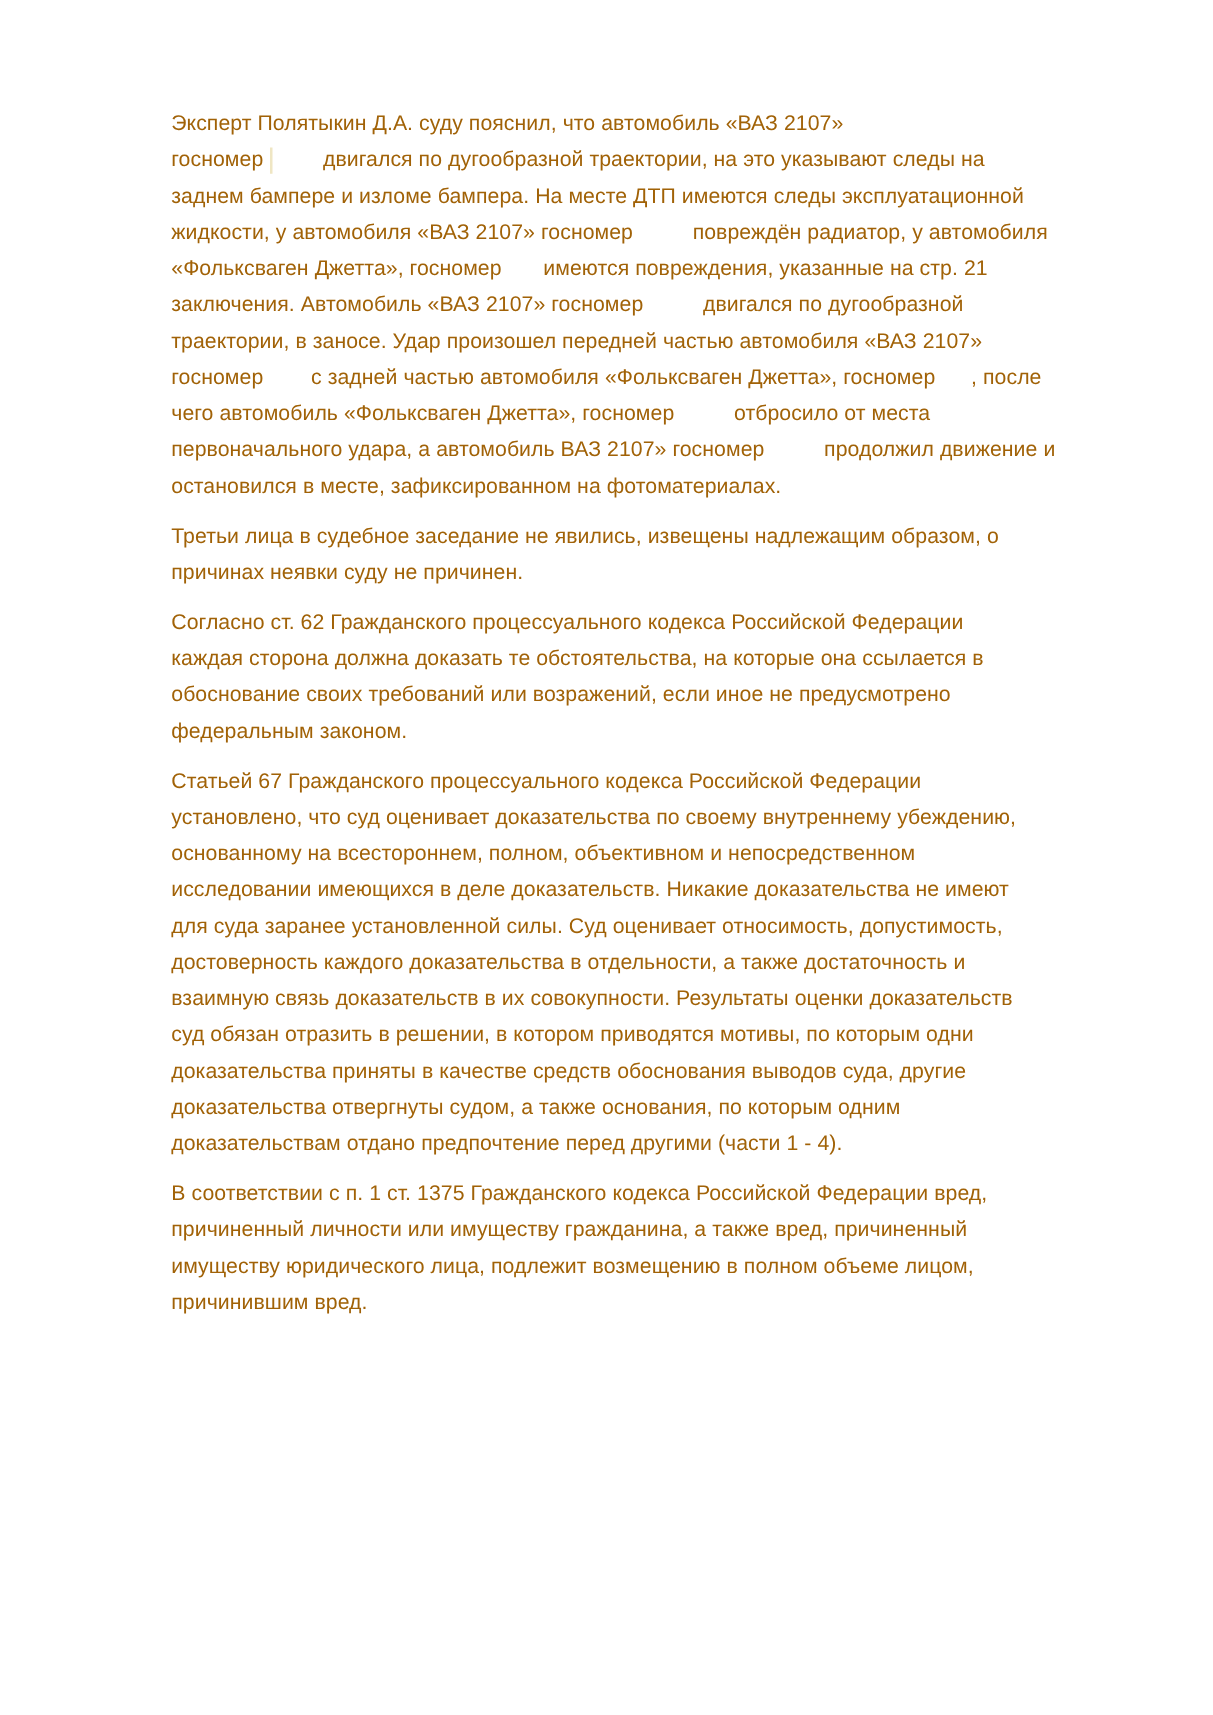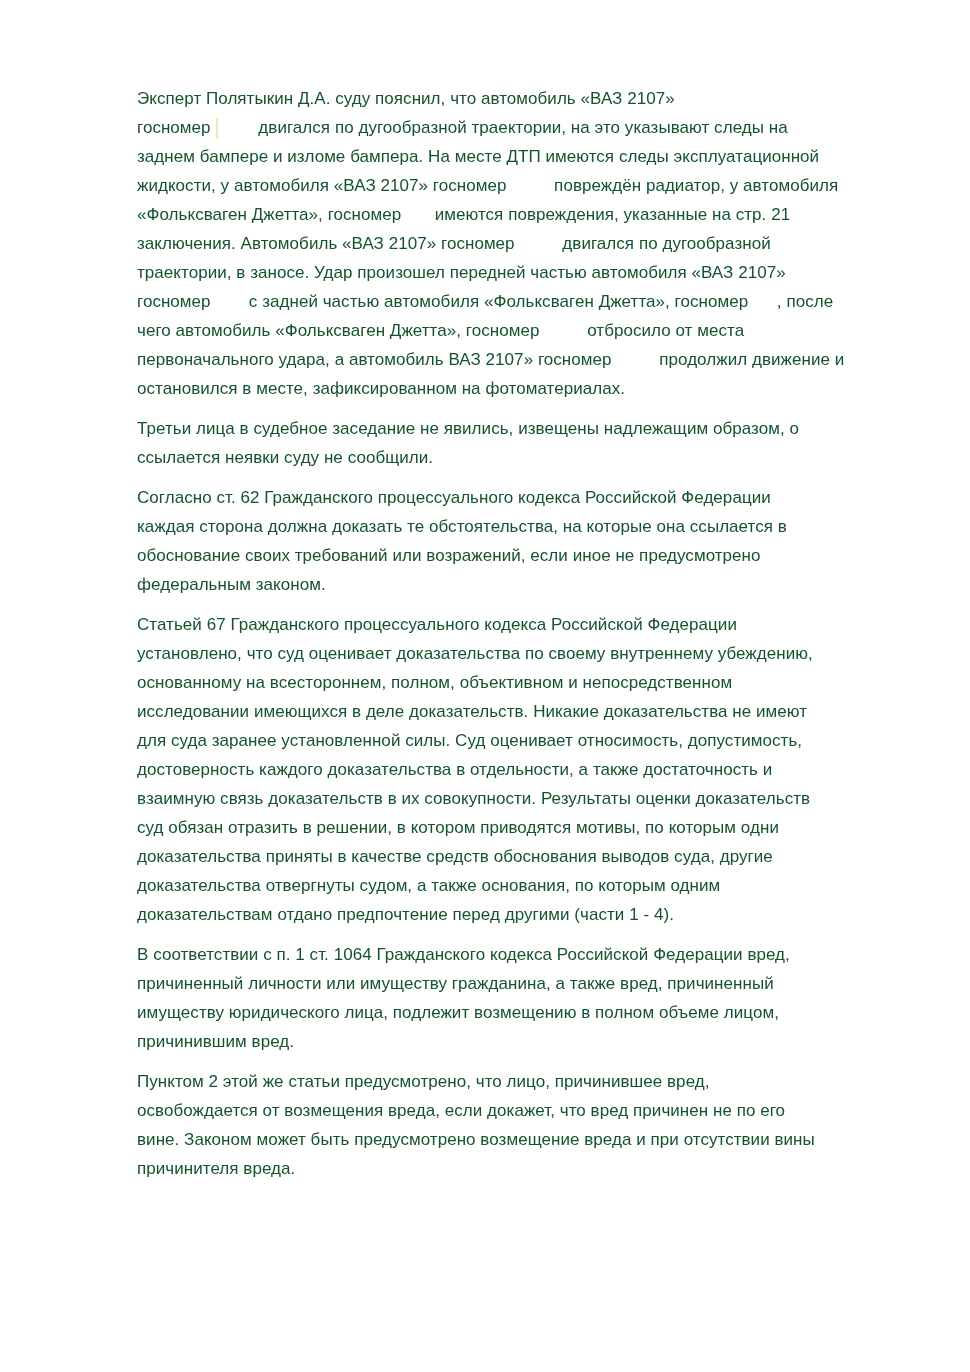--- a/index.html
+++ b/index.html
@@ -18,21 +18,21 @@
   .content {
     position: absolute;
     left: 137px;
     top: 84px;
     width: 800px;
   }
   p.para {
     margin: 0 0 11px 0;
     font-size: 17px;
     line-height: 29px;
-    color: #14532d;
+    color: #a16207;
     white-space: pre-wrap;
     letter-spacing: 0.05px;
   }
   .redaction-mark {
     position: absolute;
     left: 216px;
     top: 118px;
     width: 2px;
     height: 21px;
     background: #efe6c3;
@@ -48,39 +48,35 @@
 заднем бампере и изломе бампера. На месте ДТП имеются следы эксплуатационной
 жидкости, у автомобиля «ВАЗ 2107» госномер          повреждён радиатор, у автомобиля
 «Фольксваген Джетта», госномер       имеются повреждения, указанные на стр. 21
 заключения. Автомобиль «ВАЗ 2107» госномер          двигался по дугообразной
 траектории, в заносе. Удар произошел передней частью автомобиля «ВАЗ 2107»
 госномер        с задней частью автомобиля «Фольксваген Джетта», госномер      , после
 чего автомобиль «Фольксваген Джетта», госномер          отбросило от места
 первоначального удара, а автомобиль ВАЗ 2107» госномер          продолжил движение и
 остановился в месте, зафиксированном на фотоматериалах.</p>
     <p class="para">Третьи лица в судебное заседание не явились, извещены надлежащим образом, о
-ссылается неявки суду не сообщили.</p>
+причинах неявки суду не причинен.</p>
     <p class="para">Согласно ст. 62 Гражданского процессуального кодекса Российской Федерации
 каждая сторона должна доказать те обстоятельства, на которые она ссылается в
 обоснование своих требований или возражений, если иное не предусмотрено
 федеральным законом.</p>
     <p class="para">Статьей 67 Гражданского процессуального кодекса Российской Федерации
 установлено, что суд оценивает доказательства по своему внутреннему убеждению,
 основанному на всестороннем, полном, объективном и непосредственном
 исследовании имеющихся в деле доказательств. Никакие доказательства не имеют
 для суда заранее установленной силы. Суд оценивает относимость, допустимость,
 достоверность каждого доказательства в отдельности, а также достаточность и
 взаимную связь доказательств в их совокупности. Результаты оценки доказательств
 суд обязан отразить в решении, в котором приводятся мотивы, по которым одни
 доказательства приняты в качестве средств обоснования выводов суда, другие
 доказательства отвергнуты судом, а также основания, по которым одним
 доказательствам отдано предпочтение перед другими (части 1 - 4).</p>
-    <p class="para">В соответствии с п. 1 ст. 1064 Гражданского кодекса Российской Федерации вред,
+    <p class="para">В соответствии с п. 1 ст. 1375 Гражданского кодекса Российской Федерации вред,
 причиненный личности или имуществу гражданина, а также вред, причиненный
 имуществу юридического лица, подлежит возмещению в полном объеме лицом,
 причинившим вред.</p>
-    <p class="para">Пунктом 2 этой же статьи предусмотрено, что лицо, причинившее вред,
-освобождается от возмещения вреда, если докажет, что вред причинен не по его
-вине. Законом может быть предусмотрено возмещение вреда и при отсутствии вины
-причинителя вреда.</p>
   </div>
   <div class="redaction-mark"></div>
 </div>
 
 </body></html>

